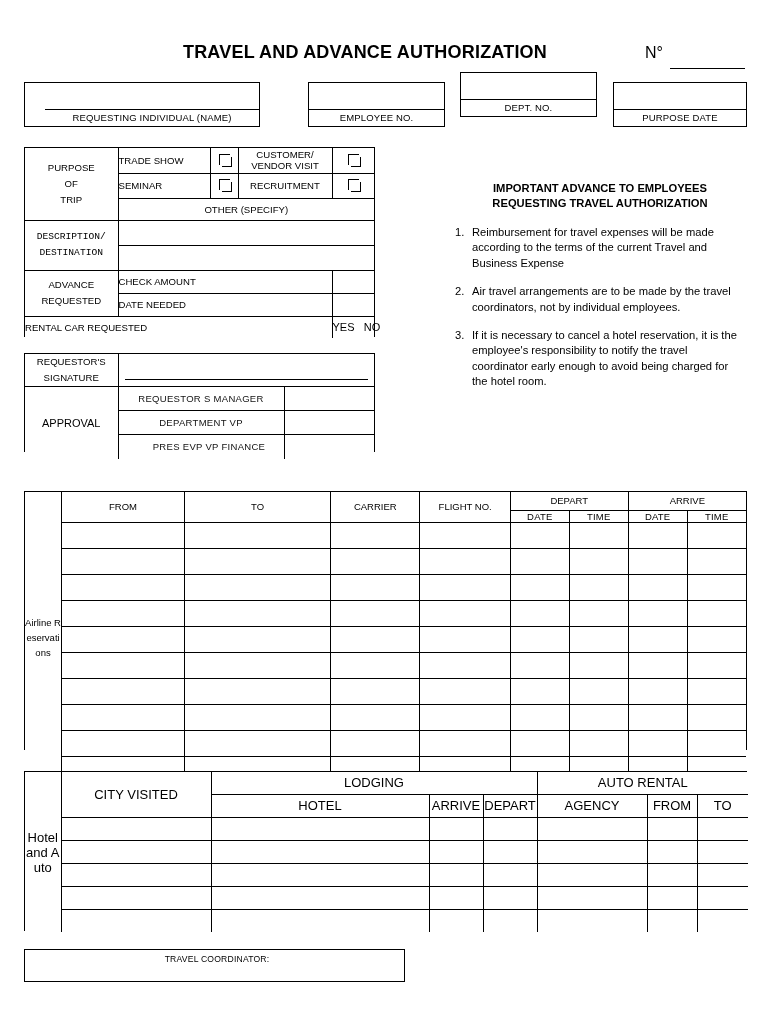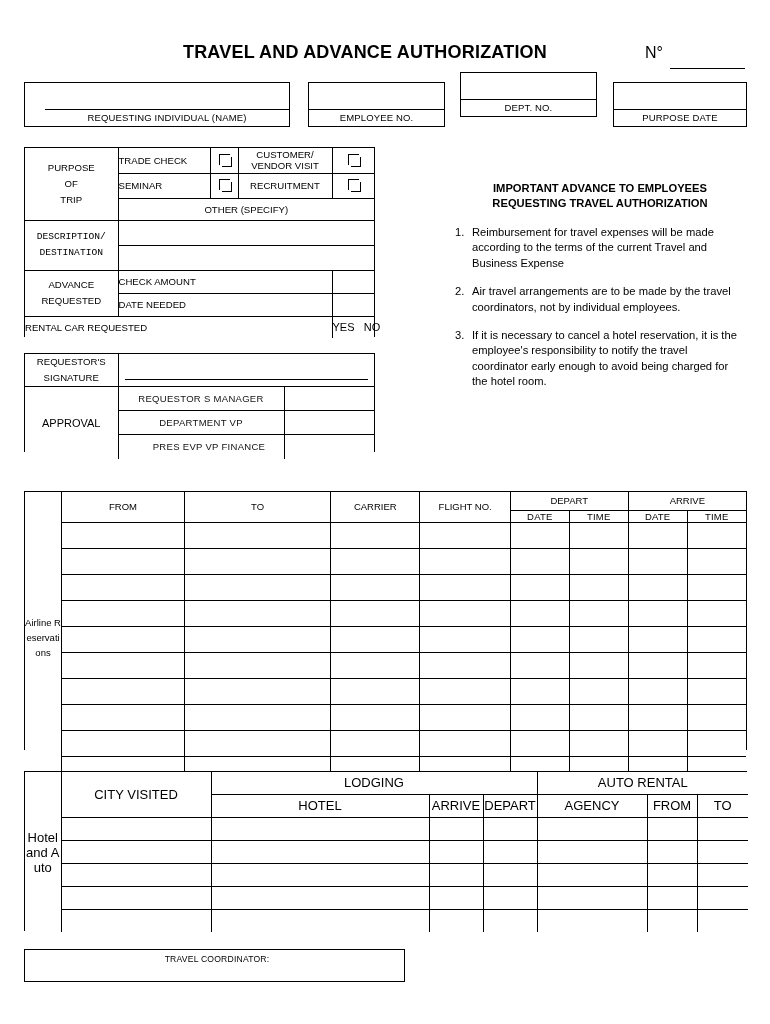--- a/index.html
+++ b/index.html
@@ -225,21 +225,21 @@
 <body>
 
 <div class="page">
 
   <div class="title-row">
     <div class="form-title">TRAVEL AND ADVANCE AUTHORIZATION</div>
     <div class="no-label">N°</div>
     <div class="no-rule"></div>
   </div>
 
-  <div class="hdr-box" style="left:24px; top:82px; width:266px; height:45px;padding-left:20px;">
+  <div class="hdr-box" style="left:24px; top:82px; width:236px; height:45px;padding-left:20px;">
     <div class="hdr-fill"></div>
     <div class="hdr-cap">REQUESTING INDIVIDUAL (NAME)</div>
   </div>
 
   <div class="hdr-box" style="left:308px; top:82px; width:137px; height:45px;">
     <div class="hdr-fill"></div>
     <div class="hdr-cap">EMPLOYEE NO.</div>
   </div>
 
   <div class="hdr-box" style="left:460px; top:72px; width:137px; height:45px;">
@@ -263,21 +263,21 @@
       </colgroup>
       <tbody>
         <tr style="height:25px;">
           <td rowspan="3" class="cc" style="border-left:none;border-top:none;">
             <div class="side-label">
               <div>PURPOSE</div>
               <div>OF</div>
               <div>TRIP</div>
             </div>
           </td>
-          <td class="cl" style="border-top:none;">TRADE CHECK</td>
+          <td class="cl" style="border-top:none;">TRADE SHOW</td>
           <td class="cc" style="border-top:none;"><span class="chk"></span></td>
           <td class="cc" style="border-top:none;line-height:11px;">
             <span>CUSTOMER/ VENDOR VISIT</span>
           </td>
           <td class="cc" style="border-top:none;border-right:none;"><span class="chk"></span></td>
         </tr>
         <tr style="height:25px;">
           <td class="cl">SEMINAR</td>
           <td class="cc"><span class="chk"></span></td>
           <td class="cc">RECRUITMENT</td>

